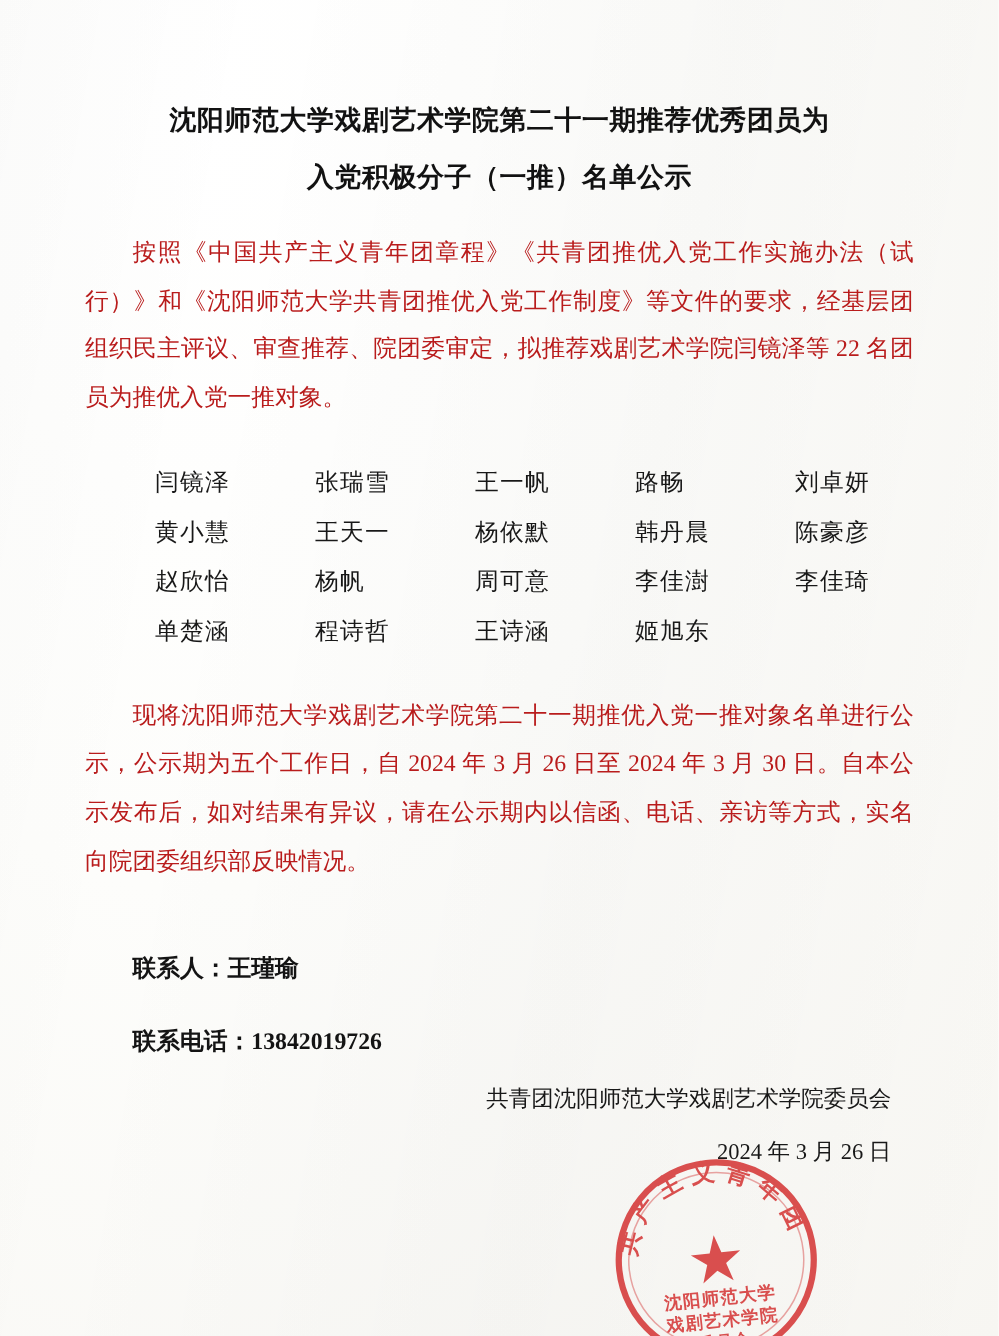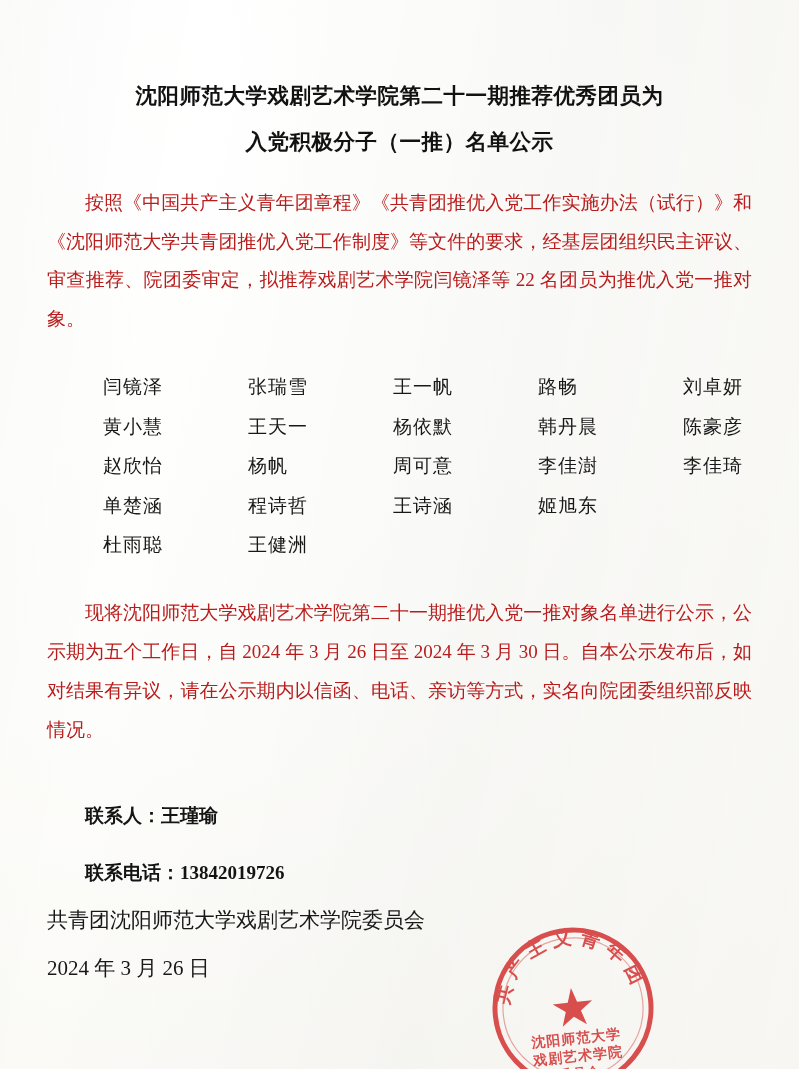--- a/index.html
+++ b/index.html
@@ -26,21 +26,21 @@
     content: "";
     position: absolute;
     inset: 0;
     background:
       linear-gradient(100deg, rgba(0,0,0,0.015) 0%, rgba(0,0,0,0) 22%, rgba(0,0,0,0.02) 60%, rgba(0,0,0,0) 100%);
     pointer-events: none;
   }
   .page {
     position: absolute;
     inset: 0;
-    padding: 0 47px;
+    padding: 0 68px;
     box-sizing: border-box;
   }
 
   .title {
     text-align: center;
     font-weight: bold;
     font-size: 21.5px;
     line-height: 1.2;
     letter-spacing: 0.5px;
     color: #121212;
@@ -66,21 +66,20 @@
   }
 
   .names {
     margin-top: 34px;
     padding: 0 24px 0 56px;
     box-sizing: border-box;
   }
   .name-row {
     display: flex;
     margin-bottom: 11px;
-    gap: 17px;
   }
   .name-cell {
     width: 128px;
     font-size: 19px;
     line-height: 1.5;
     letter-spacing: 1px;
     color: #181818;
     flex: 0 0 auto;
   }
 
@@ -91,21 +90,22 @@
     line-height: 2.1;
     padding-left: 38px;
     color: #141414;
   }
   .contact-phone {
     margin-top: 18px;
   }
 
   .signature {
     margin-top: 8px;
-    font-size: 21px;
+    text-align: right;
+    font-size: 18px;
     line-height: 1.9;
     padding-right: 18px;
     color: #181818;
   }
 
   
   .seal {
     position: absolute;
     left: 487px;
     top: 922px;
@@ -152,27 +152,20 @@
       <div class="name-cell">周可意</div>
       <div class="name-cell">李佳澍</div>
       <div class="name-cell">李佳琦</div>
     </div>
     <div class="name-row">
       <div class="name-cell">单楚涵</div>
       <div class="name-cell">程诗哲</div>
       <div class="name-cell">王诗涵</div>
       <div class="name-cell">姬旭东</div>
     </div>
-    <div class="name-row">
-      <div class="name-cell">杜雨聪</div>
-      <div class="name-cell">王健洲</div>
-      <div class="name-cell"></div>
-      <div class="name-cell"></div>
-      <div class="name-cell"></div>
-    </div>
   </div>
 
   <div class="body-para para-second">现将沈阳师范大学戏剧艺术学院第二十一期推优入党一推对象名单进行公示，公示期为五个工作日，自 2024 年 3 月 26 日至 2024 年 3 月 30 日。自本公示发布后，如对结果有异议，请在公示期内以信函、电话、亲访等方式，实名向院团委组织部反映情况。</div>
 
   <div class="contact">联系人：王瑾瑜</div>
   <div class="contact contact-phone">联系电话：13842019726</div>
 
   <div class="signature">共青团沈阳师范大学戏剧艺术学院委员会</div>
   <div class="signature">2024 年 3 月 26 日</div>
 

